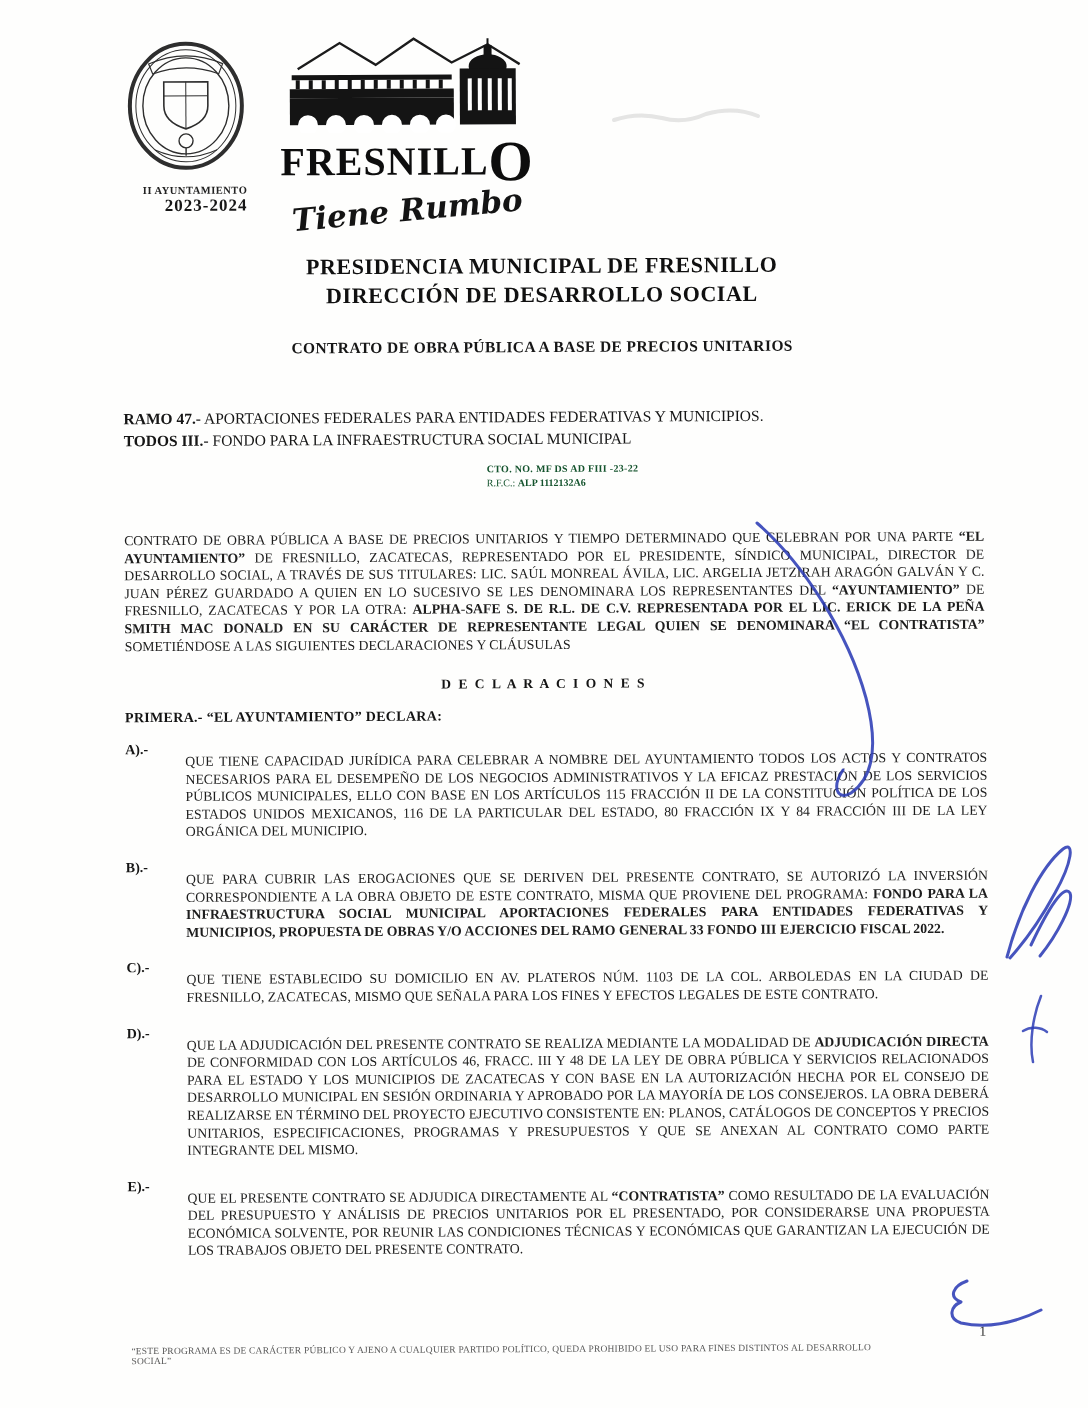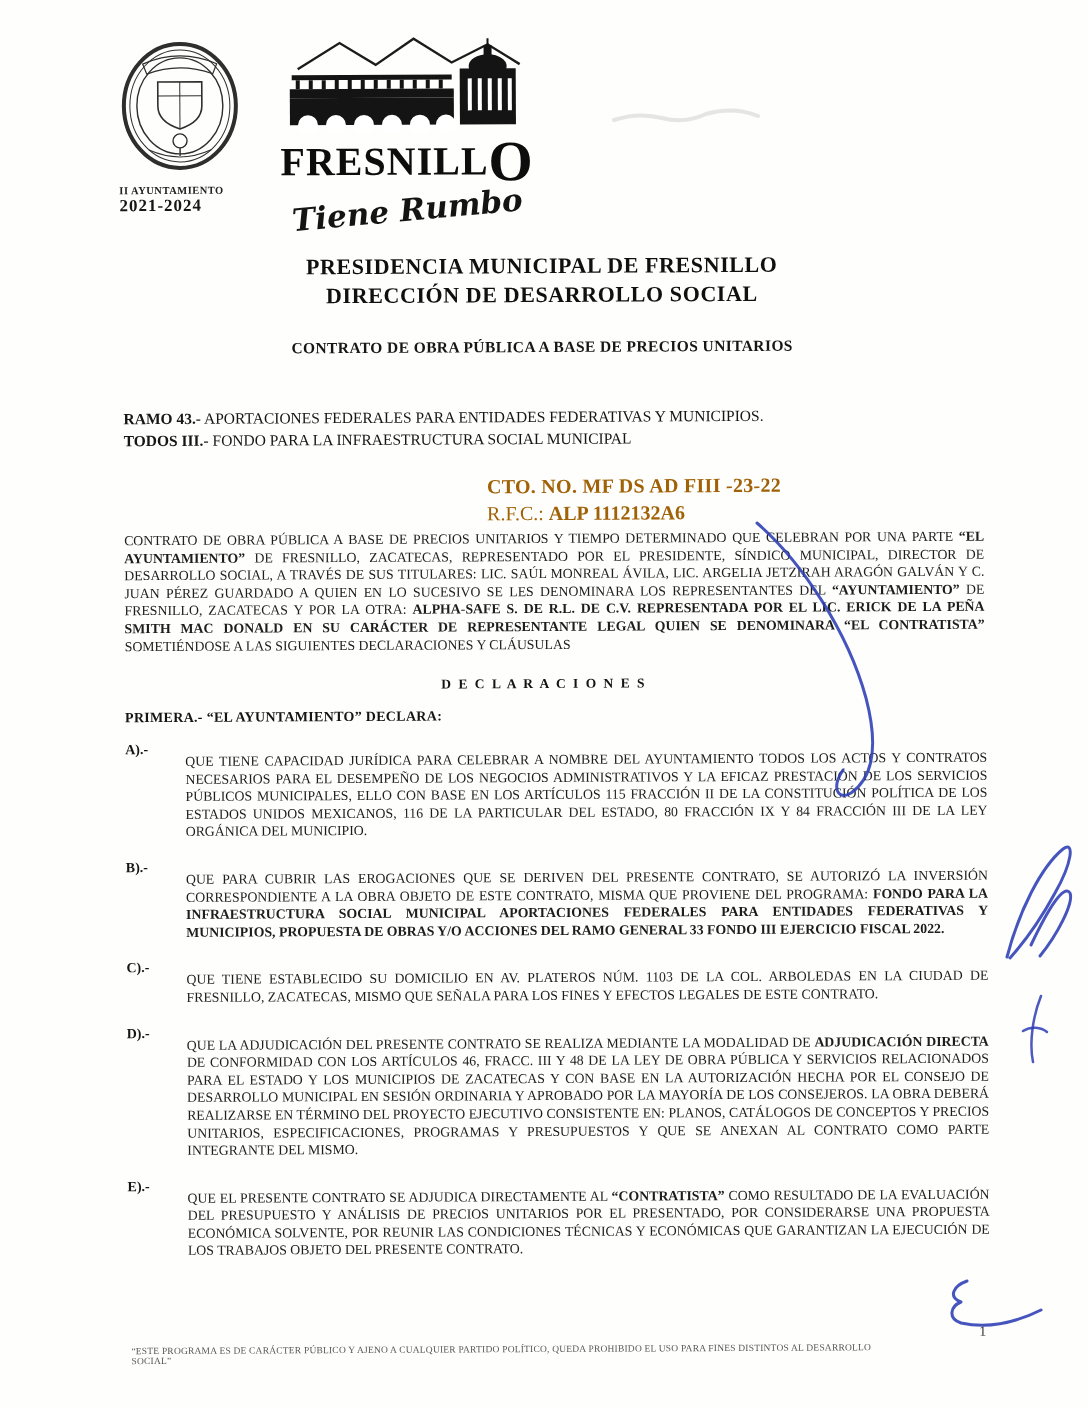--- a/index.html
+++ b/index.html
@@ -1,34 +1,34 @@
 <!DOCTYPE html>
 <html><head>
 <meta charset="utf-8">
 <style>
   *{box-sizing:border-box}
   html,body{margin:0;padding:0;background:#ffffff}
   .page{position:relative;width:1088px;height:1408px;background:#fefefdff;font-family:"Liberation Serif","DejaVu Serif",serif;color:#1d1d1d;overflow:hidden}
   .tilt{position:absolute;inset:0;transform:rotate(-0.3deg)}
   .b{font-weight:bold}
 
-  .seal-block{position:absolute;left:122px;top:36px;width:128px;text-align:left}
+  .seal-block{position:absolute;left:122px;top:36px;width:128px;text-align:right}
   .seal-caption{font-size:10.5px;font-weight:bold;letter-spacing:.5px;margin-top:3px;color:#222}
   .seal-years{font-size:17px;font-weight:bold;letter-spacing:1px;color:#161616}
 
   .brand-block{position:absolute;left:280px;top:32px;width:260px;text-align:center}
   .brand-name{font-size:40px;font-weight:bold;letter-spacing:1px;line-height:1;margin-top:-4px;color:#0d0d0d}
   .brand-name .big-o{font-size:57px;vertical-align:-6px}
   .brand-tagline{font-family:"DejaVu Serif",serif;font-style:italic;font-weight:600;font-size:31px;transform:rotate(-5deg);color:#141414;margin-top:2px}
 
   .title{position:absolute;top:252px;left:64px;width:960px;text-align:center;font-size:22px;font-weight:bold;letter-spacing:.6px;line-height:1.3;color:#101010}
   .subtitle{position:absolute;top:338px;left:64px;width:960px;text-align:center;font-size:15.5px;font-weight:bold;letter-spacing:.4px;color:#161616}
 
   .program{position:absolute;top:406px;left:125px;width:862px;font-size:15.5px;line-height:1.4;color:#161616}
-  .cto{position:absolute;top:473px;left:488px;font-size:20px;line-height:1.35;color:#a16207}
+  .cto{position:absolute;top:462px;left:488px;font-size:10px;line-height:1.35;color:#14532d}
   .cto-line1{font-weight:bold;letter-spacing:.3px}
 
   .intro{position:absolute;top:530px;left:125px;width:860px;margin:0;font-size:13.8px;line-height:17.6px;text-align:justify;color:#1d1d1d}
 
   .decl-heading{position:absolute;top:676px;left:64px;width:960px;text-align:center;font-weight:bold;font-size:13.5px;letter-spacing:2px;color:#141414}
   .primera{position:absolute;top:708px;left:125px;font-weight:bold;font-size:14px;letter-spacing:.3px;color:#141414}
 
   .decl-list{position:absolute;top:740px;left:125px;width:862px}
   .decl-item{display:grid;grid-template-columns:60px 1fr;margin-bottom:19px}
   .decl-label{font-weight:bold;font-size:14px;color:#161616}
@@ -53,21 +53,21 @@
         <ellipse cx="61" cy="68" rx="43" ry="48" fill="none" stroke="#2e2e2e" stroke-width="1.4"></ellipse>
         <path d="M24 26 Q61 10 98 26 L94 36 Q61 24 28 36 Z" fill="none" stroke="#2e2e2e" stroke-width="1.2"></path>
         <path d="M39 44 h44 v24 q0 16 -22 23 q-22 -7 -22 -23 Z" fill="none" stroke="#2e2e2e" stroke-width="1.6"></path>
         <line x1="39" y1="58" x2="83" y2="58" stroke="#2e2e2e" stroke-width="1"></line>
         <line x1="61" y1="44" x2="61" y2="91" stroke="#2e2e2e" stroke-width="1"></line>
         <circle cx="61" cy="103" r="7" fill="none" stroke="#2e2e2e" stroke-width="1.4"></circle>
         <line x1="61" y1="110" x2="61" y2="118" stroke="#2e2e2e" stroke-width="1.4"></line>
         <path d="M30 112 Q61 126 92 112" fill="none" stroke="#2e2e2e" stroke-width="1"></path>
       </svg>
       <div class="seal-caption">II AYUNTAMIENTO</div>
-      <div class="seal-years">2021-2024</div>
+      <div class="seal-years">2023-2024</div>
     </div>
 
     <div class="brand-block">
       <svg width="250" height="100" viewBox="0 0 250 100">
         <path d="M16 36 L58 10 L94 32 L132 6 L170 30 L206 12 L238 32" fill="none" stroke="#1c1c1c" stroke-width="2.4"></path>
         <rect x="10" y="42" width="160" height="5" fill="#141414"></rect>
         <g fill="#141414">
           <rect x="14" y="47" width="4" height="9"></rect>
             <rect x="27" y="47" width="4" height="9"></rect>
           <rect x="40" y="47" width="4" height="9"></rect>
@@ -107,21 +107,21 @@
       <div class="brand-tagline">Tiene Rumbo</div>
     </div>
 
     <div class="title">
       <div>PRESIDENCIA MUNICIPAL DE FRESNILLO</div>
       <div>DIRECCIÓN DE DESARROLLO SOCIAL</div>
     </div>
     <div class="subtitle">CONTRATO DE OBRA PÚBLICA A BASE DE PRECIOS UNITARIOS</div>
 
     <div class="program">
-      <div><span class="b">RAMO 43.-</span><span> APORTACIONES FEDERALES PARA ENTIDADES FEDERATIVAS Y MUNICIPIOS.</span></div>
+      <div><span class="b">RAMO 47.-</span><span> APORTACIONES FEDERALES PARA ENTIDADES FEDERATIVAS Y MUNICIPIOS.</span></div>
       <div><span class="b">TODOS III.-</span><span> FONDO PARA LA INFRAESTRUCTURA SOCIAL MUNICIPAL</span></div>
     </div>
 
     <div class="cto">
       <div class="cto-line1">CTO. NO. MF DS AD FIII -23-22</div>
       <div><span>R.F.C.: </span><span class="b">ALP 1112132A6</span></div>
     </div>
 
     <p class="intro"><span>CONTRATO DE OBRA PÚBLICA A BASE DE PRECIOS UNITARIOS Y TIEMPO DETERMINADO QUE CELEBRAN POR UNA PARTE </span><span class="b">“EL AYUNTAMIENTO”</span><span> DE FRESNILLO, ZACATECAS, REPRESENTADO POR EL PRESIDENTE, SÍNDICO MUNICIPAL, DIRECTOR DE DESARROLLO SOCIAL, A TRAVÉS DE SUS TITULARES: LIC. SAÚL MONREAL ÁVILA, LIC. ARGELIA JETZIRAH ARAGÓN GALVÁN Y C. JUAN PÉREZ GUARDADO A QUIEN EN LO SUCESIVO SE LES DENOMINARA LOS REPRESENTANTES DEL </span><span class="b">“AYUNTAMIENTO”</span><span> DE FRESNILLO, ZACATECAS Y POR LA OTRA: </span><span class="b">ALPHA-SAFE S. DE R.L. DE C.V.  REPRESENTADA POR EL LIC. ERICK DE LA PEÑA SMITH MAC DONALD EN SU CARÁCTER DE REPRESENTANTE LEGAL QUIEN SE DENOMINARA “EL CONTRATISTA”</span><span> SOMETIÉNDOSE A LAS  SIGUIENTES DECLARACIONES Y CLÁUSULAS</span></p>
 

